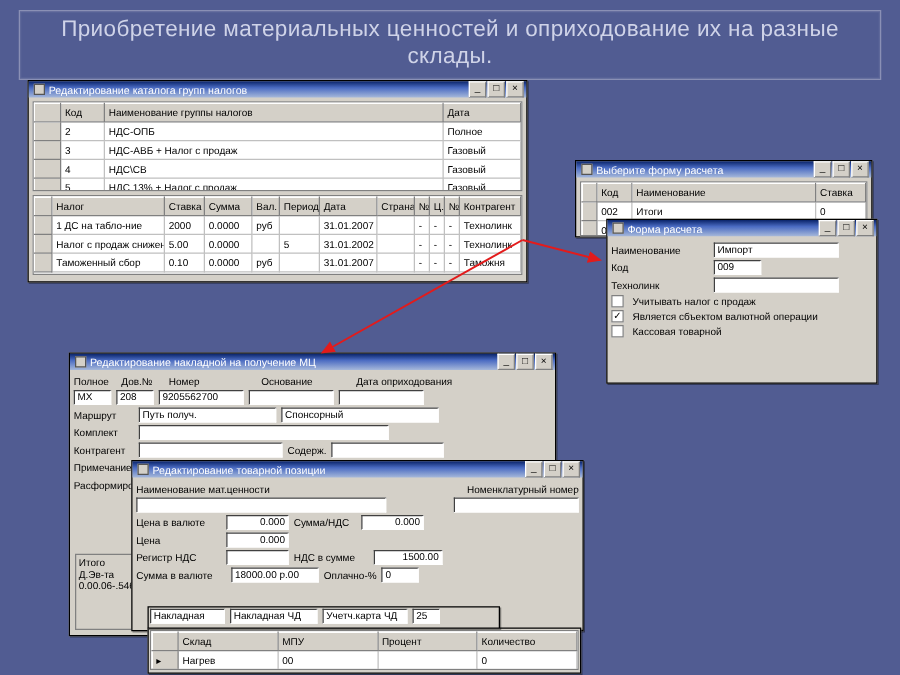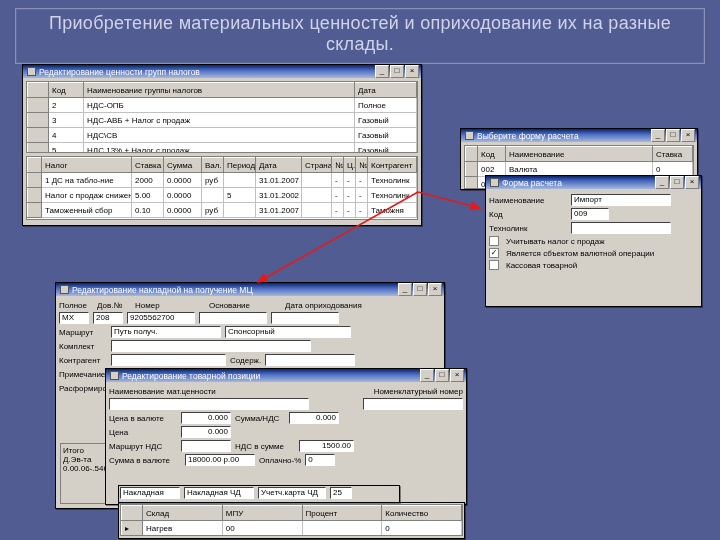--- a/index.html
+++ b/index.html
@@ -89,21 +89,21 @@
 </head>
 <body>
 
 <div class="slide-title-box">
   <div class="slide-title">Приобретение материальных ценностей и оприходование их на разные склады.</div>
 </div>
 
 <div class="win" style="left:22px;top:64px;width:398px;height:160px">
   <div class="titlebar">
     <span class="ico"></span>
-    <span class="t">Редактирование ценности групп налогов</span>
+    <span class="t">Редактирование каталога групп налогов</span>
     <span class="tbbtns">
       <span class="tbbtn">_</span>
       <span class="tbbtn">□</span>
       <span class="tbbtn">×</span>
     </span>
   </div>
   <div class="body">
     <div class="grid" style="height:70px;overflow:hidden">
       <table>
         <tbody>
@@ -241,21 +241,21 @@
         <tbody>
             <tr>
               <th class="rowhdr"></th>
               <th>Код</th>
               <th>Наименование</th>
               <th>Ставка</th>
             </tr>
         <tr>
               <td class="rowhdr"></td>
               <td>002</td>
-              <td>Валюта</td>
+              <td>Итоги</td>
               <td>0</td>
             </tr>
         <tr>
               <td class="rowhdr"></td>
               <td>00</td>
               <td>Наличный расчет</td>
               <td></td>
             </tr>
       </tbody>
         </table>
@@ -383,21 +383,21 @@
       <span class="lbl" style="width:68px">Цена в валюте</span>
       <span class="fld" style="width:50px;text-align:right">0.000</span>
       <span class="lbl" style="width:50px">Сумма/НДС</span>
       <span class="fld" style="width:50px;text-align:right">0.000</span>
     </div>
     <div class="row">
       <span class="lbl" style="width:68px">Цена</span>
       <span class="fld" style="width:50px;text-align:right">0.000</span>
     </div>
     <div class="row">
-      <span class="lbl" style="width:68px">Маршрут НДС</span>
+      <span class="lbl" style="width:68px">Регистр НДС</span>
       <span class="fld" style="width:50px"></span>
       <span class="lbl" style="width:60px">НДС в сумме</span>
       <span class="fld" style="width:55px;text-align:right">1500.00</span>
     </div>
     <div class="row">
       <span class="lbl" style="width:72px">Сумма в валюте</span>
       <span class="fld" style="width:70px">18000.00 р.00</span>
       <span class="lbl">Оплачно-%</span>
       <span class="fld" style="width:30px">0</span>
     </div>

